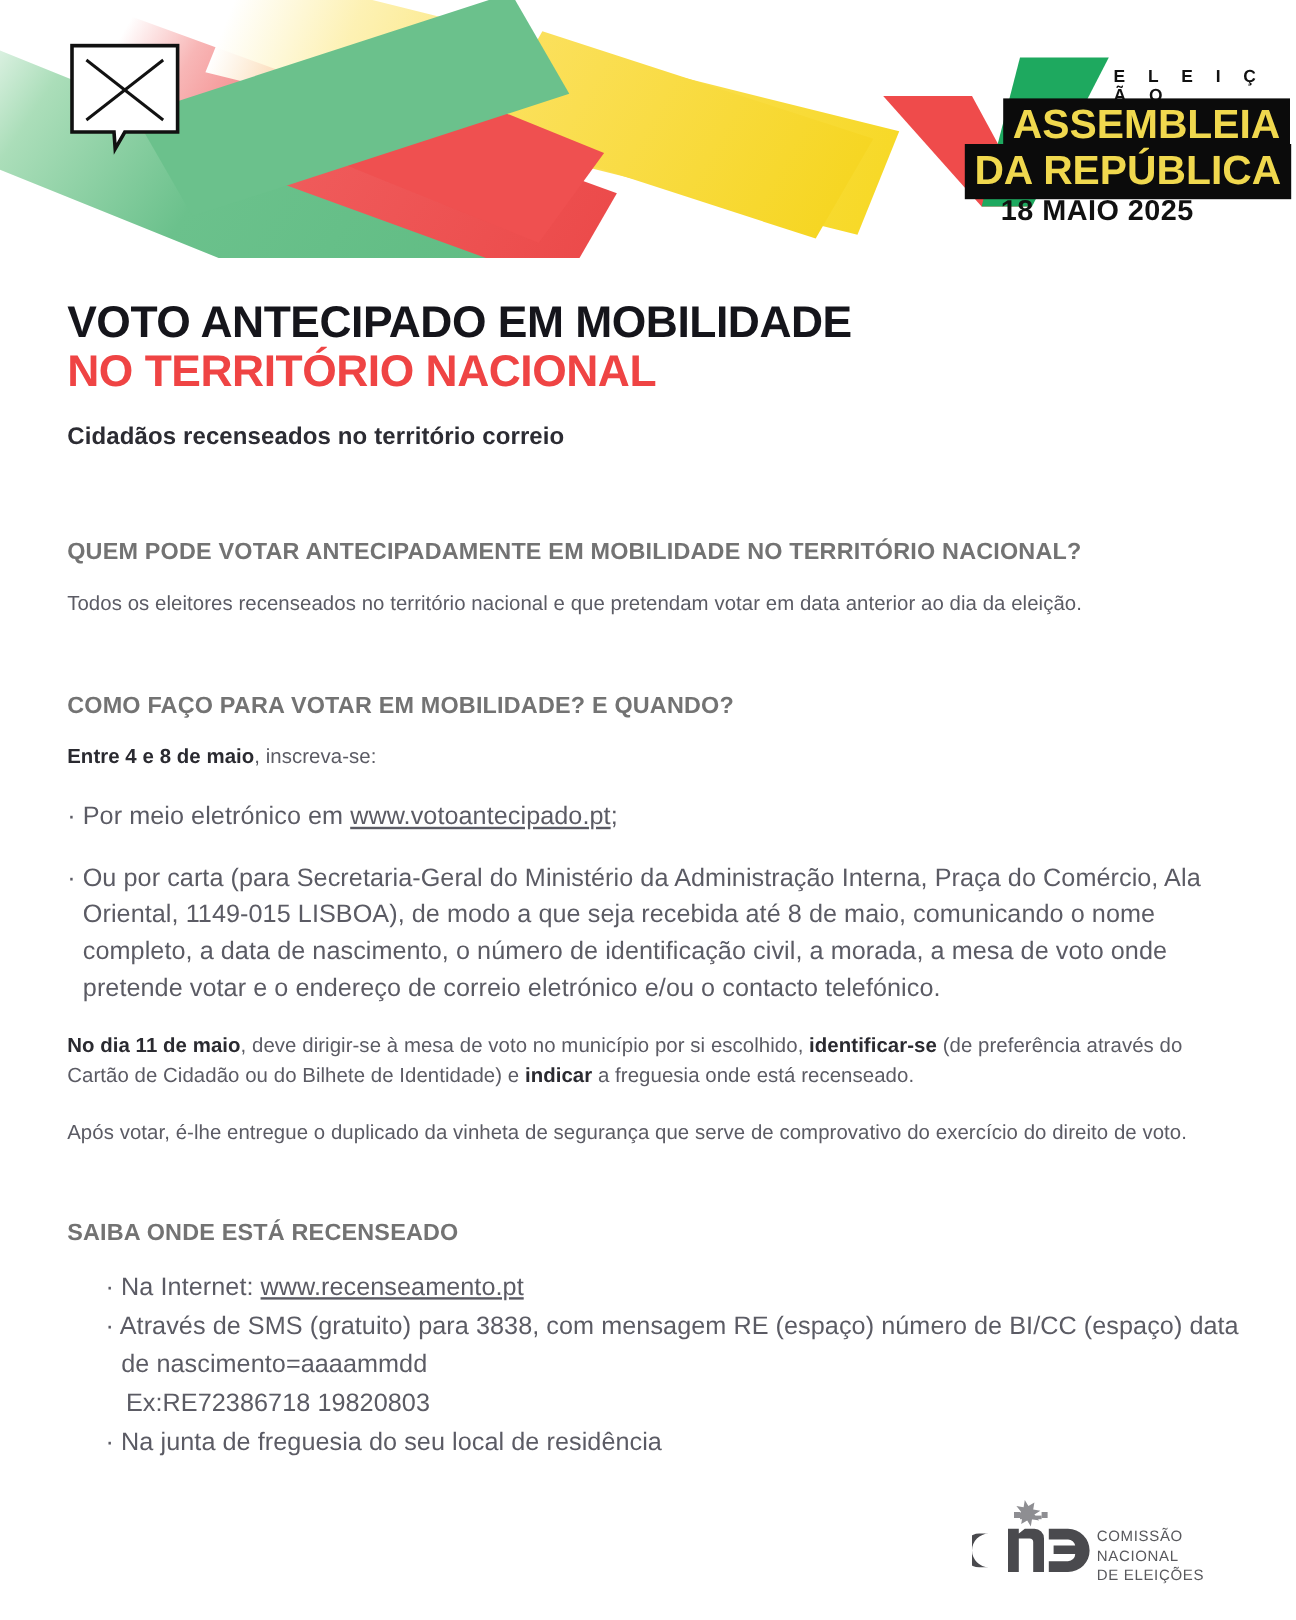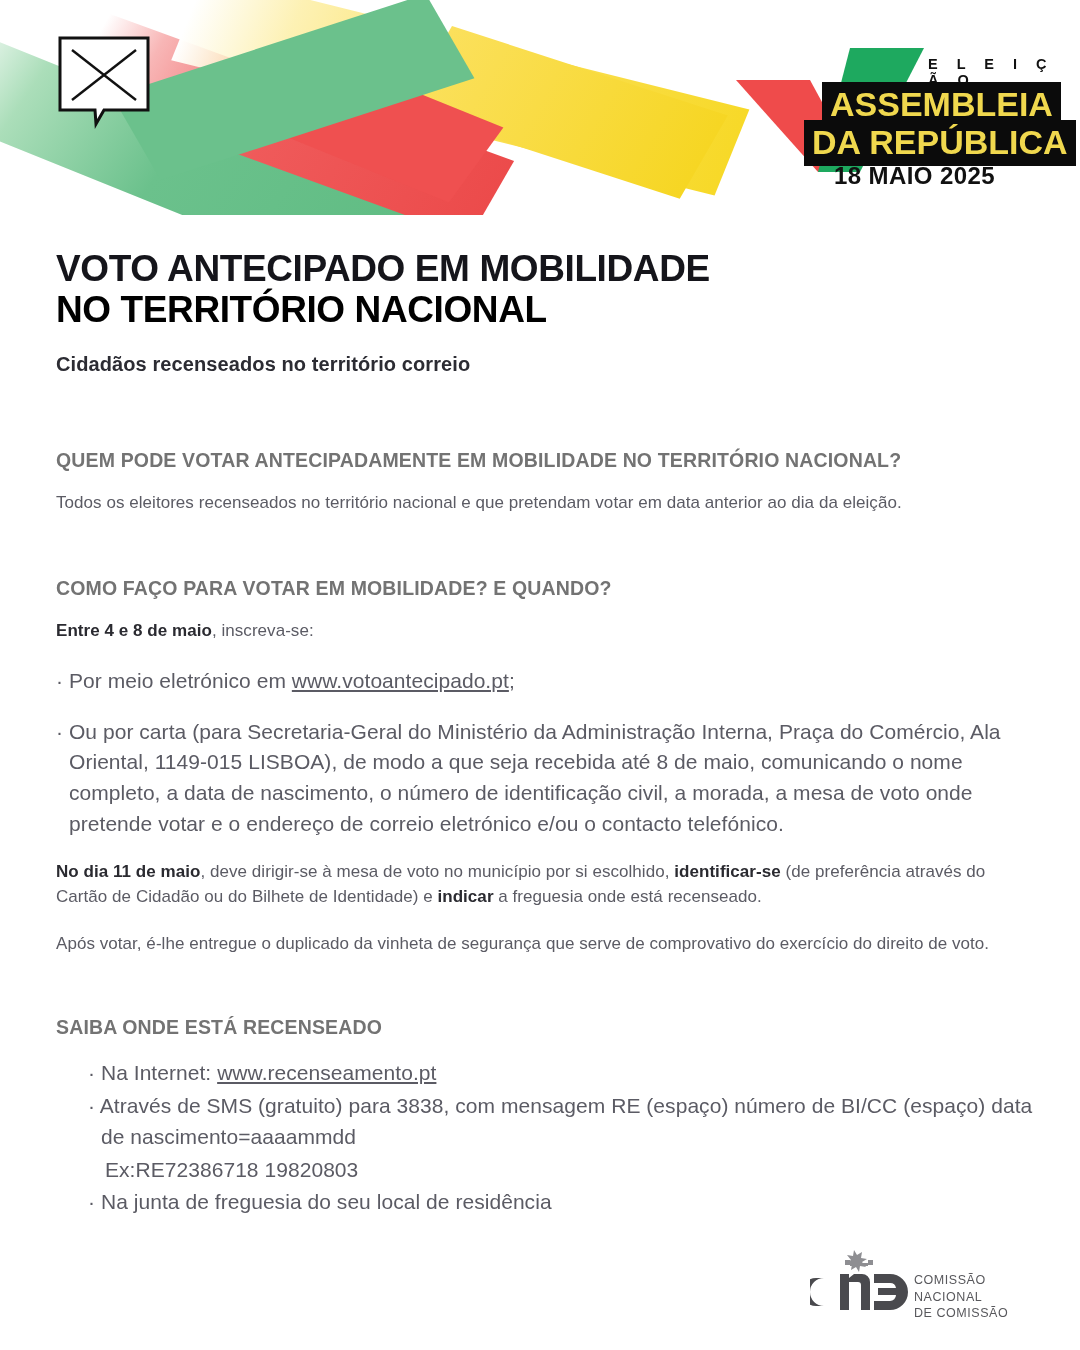--- a/index.html
+++ b/index.html
@@ -110,21 +110,21 @@
     position: absolute;
     background: #0b0b0b;
     color: #f0d84e;
     font-weight: 900;
     font-size: 34px;
     letter-spacing: 0px;
     line-height: 1;
     padding: 5px 8px 7px 8px;
     white-space: nowrap;
   }
-  .ar-bar1 { left: 122px; top: 50px; text-align: right; }
+  .ar-bar1 { left: 136px; top: 50px; text-align: right; }
   .ar-bar2 { left: 104px; top: 88px; }
   .ar-date {
     position: absolute;
     left: 134px;
     top: 130px;
     font-size: 24px;
     font-weight: 900;
     color: #111111;
     letter-spacing: 0.4px;
     white-space: nowrap;
@@ -141,21 +141,21 @@
     font-size: 37px;
     font-weight: 900;
     color: #15151b;
     letter-spacing: -0.4px;
     line-height: 1.12;
     margin: 0;
   }
   .title-line2 {
     font-size: 37px;
     font-weight: 900;
-    color: #000000;
+    color: #ef4444;
     letter-spacing: -0.4px;
     line-height: 1.12;
     margin: 0 0 22px 0;
   }
   .subtitle {
     font-size: 20px;
     font-weight: 700;
     color: #2c2c33;
     margin: 0 0 72px 0;
     letter-spacing: 0.1px;
@@ -292,15 +292,15 @@
     </g>
     <g fill="#4a4a4e">
       <path d="M21 26 a18 18 0 1 0 0 36 a18 18 0 0 1 0 -36 z M16 34 a10 10 0 1 0 0 20 a10 10 0 0 1 0 -20 z"></path>
       <path d="M6 30 a14 14 0 0 0 0 28 l8 0 a10 10 0 0 1 0 -28 z"></path>
       <path d="M30 26 h9 v4 l5 -4 h8 a8 8 0 0 1 8 8 v28 h-9 V37 a3 3 0 0 0 -3 -3 h-9 v28 h-9 z"></path>
       <path d="M64 26 h16 a18 18 0 0 1 0 36 H64 v-9 h16 a6 6 0 0 0 6 -6 H68 v-7 h18 a6 6 0 0 0 -6 -5 H64 z"></path>
     </g>
   </svg>
   <div class="cne-text">
     <div>COMISSÃO NACIONAL</div>
-    <div>DE COMISSÃO</div>
+    <div>DE ELEIÇÕES</div>
   </div>
 </div>
 
 </body></html>

